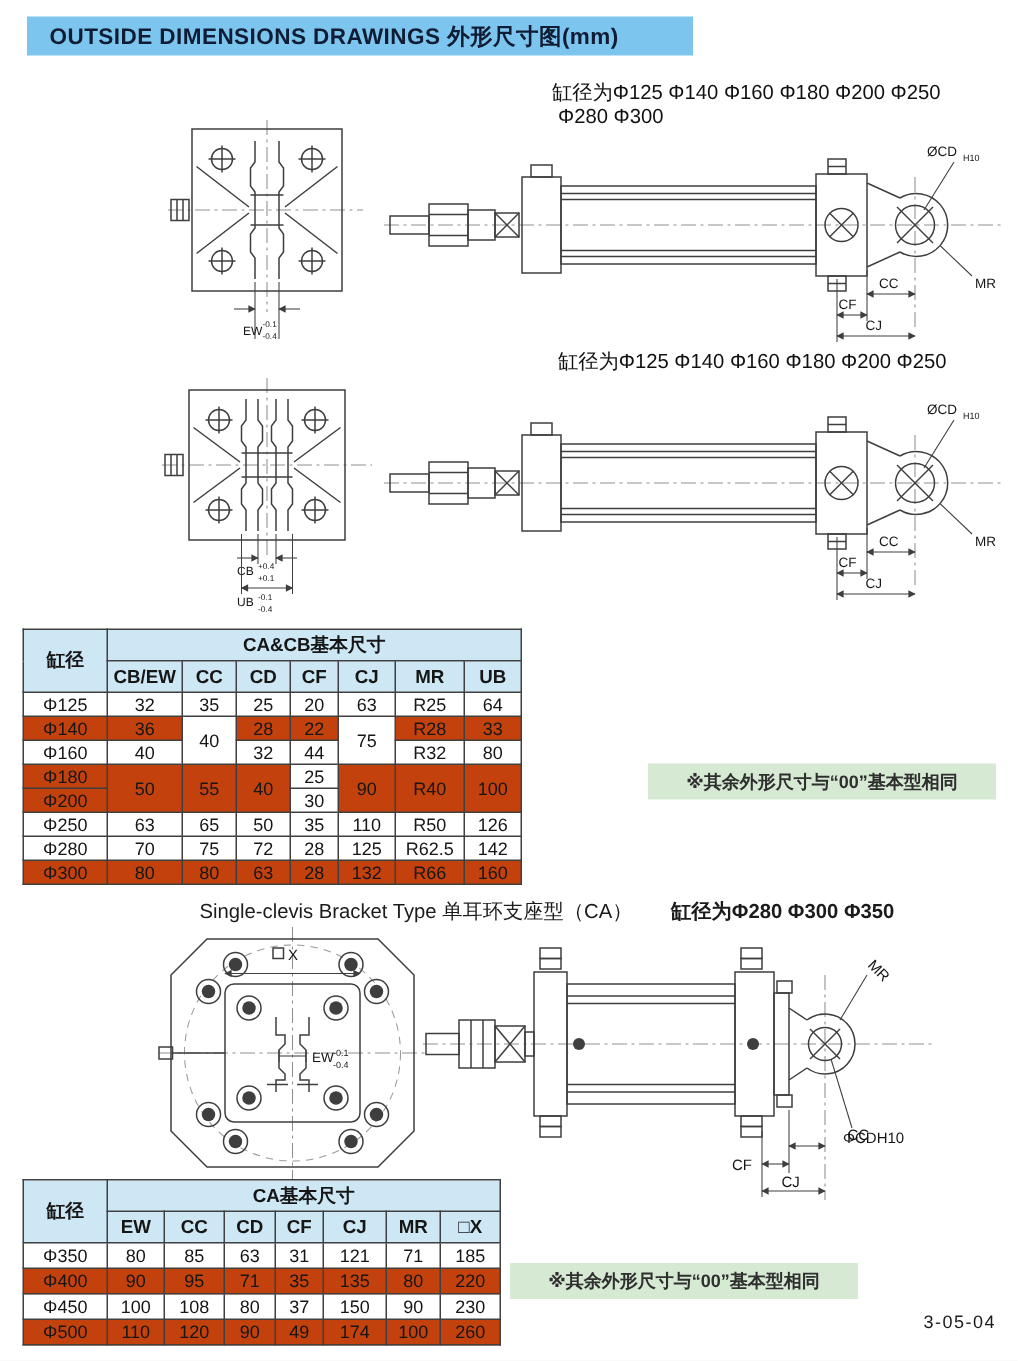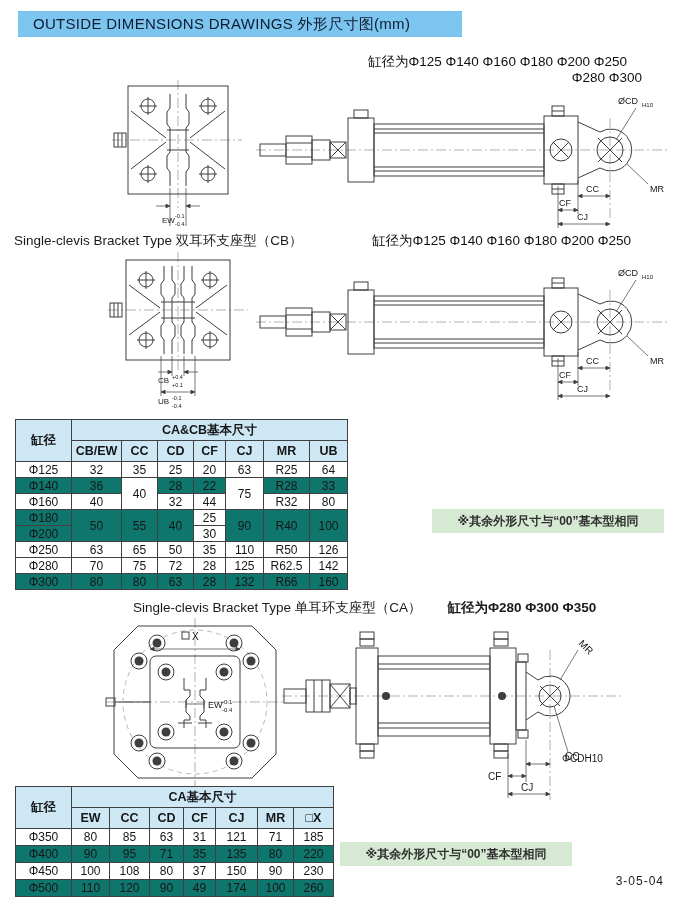--- a/index.html
+++ b/index.html
@@ -1,31 +1,31 @@
 <!DOCTYPE html>
 <html><head>
 <meta charset="utf-8">
 <style>
   body{margin:0;background:#e9e9e9}
   #page{position:relative;width:680px;height:907px;margin:0 auto;background:#ffffff;
         font-family:"Liberation Sans","DejaVu Sans",sans-serif;overflow:hidden}
   .hbar{position:absolute;left:18px;top:11px;width:444px;height:26px;background:#7cc5ee;
         display:flex;align-items:center;padding-left:15px;box-sizing:border-box}
-  .hbar span{font-size:15px;font-weight:normal;color:#101c33;letter-spacing:.3px}
+  .hbar span{font-size:15px;font-weight:bold;color:#101c33;letter-spacing:.3px}
   .sec-title{position:absolute;font-size:13.5px;color:#1b1b1b;white-space:nowrap}
   .bores{position:absolute;font-size:13.5px;font-weight:normal;color:#111;white-space:nowrap}
   .note{position:absolute;width:232px;height:24px;background:#d6e9d3;color:#2f2f2f;
         font-size:12px;font-weight:bold;display:flex;align-items:center;justify-content:center}
   .pagenum{position:absolute;right:16px;top:874px;font-size:12px;color:#1b1b1b;letter-spacing:1px}
   .tbl{position:absolute;border-collapse:collapse;table-layout:fixed}
   .tbl th,.tbl td{border:1px solid #404040;text-align:center;vertical-align:middle;padding:0;color:#161616}
   .tbl thead th{background:#cde7f5;font-size:12.5px;height:20px;font-weight:bold}
   .tbl tbody td{font-size:12px;height:15px;background:#fff}
   #t2 tbody td{height:16px}
-  .tbl td.g{background:#0f766e}
+  .tbl td.g{background:#c2410c}
   svg.drw{position:absolute}
   .ln{stroke:#3e3e3e;stroke-width:1;fill:none}
   .cl{stroke:#8f8f8f;stroke-width:.7;fill:none;stroke-dasharray:10 3 2 3}
   .cl2{stroke:#9a9a9a;stroke-width:.7;fill:none;stroke-dasharray:5 4}
   .dim{stroke:#3e3e3e;stroke-width:.7;fill:none}
   svg text{fill:#161616;font-family:inherit}
   .bolt{fill:#3e3e3e;stroke:none}
 </style>
 </head>
 <body>
@@ -38,21 +38,21 @@
   </defs>
 </svg>
 
 <div id="page">
 
   <div class="hbar">
     <span>OUTSIDE DIMENSIONS DRAWINGS 外形尺寸图(mm)</span>
   </div>
 
   <div class="bores" style="left:368px;top:53px;width:290px"><span>缸径为</span><span>Φ125 Φ140 Φ160 Φ180 Φ200 Φ250</span></div>
-  <div class="bores" style="left:352px;top:70px;width:290px;text-align:right">Φ280 Φ300</div>
+  <div class="bores" style="left:372px;top:70px;width:290px;">Φ280 Φ300</div>
 
   <svg class="drw" style="left:112px;top:80px" width="130" height="148" viewBox="0 0 130 148">
     <line class="cl" x1="0" y1="60" x2="130" y2="60"></line>
     <line class="cl" x1="66" y1="0" x2="66" y2="128"></line>
     <rect class="ln" x="16" y="6" width="100" height="108"></rect>
     <g class="ln">
       <circle cx="36" cy="26" r="7"></circle>
         <line x1="27" y1="26" x2="45" y2="26"></line>
         <line x1="36" y1="17" x2="36" y2="35"></line>
       <circle cx="96" cy="26" r="7"></circle>
@@ -129,24 +129,20 @@
     <line class="dim" x1="302" y1="108" x2="302" y2="150"></line>
     <line class="dim" x1="322" y1="102" x2="322" y2="136"></line>
     <line class="dim" x1="322" y1="118" x2="354" y2="118" marker-start="url(#ar)" marker-end="url(#ar)"></line>
     <text x="330" y="114" font-size="9">CC</text>
     <line class="dim" x1="302" y1="132" x2="322" y2="132" marker-start="url(#ar)" marker-end="url(#ar)"></line>
     <text x="303" y="128" font-size="9">CF</text>
     <line class="dim" x1="302" y1="146" x2="354" y2="146" marker-start="url(#ar)" marker-end="url(#ar)"></line>
     <text x="321" y="142" font-size="9">CJ</text>
   </svg>
 
-  <div class="sec-title" style="left:14px;top:232px">
-    <span>Single-clevis Bracket Type</span>
-    <span>双耳环支座型（CB）</span>
-  </div>
   <div class="bores" style="left:372px;top:232px"><span>缸径为</span><span>Φ125 Φ140 Φ160 Φ180 Φ200 Φ250</span></div>
 
   <svg class="drw" style="left:108px;top:252px" width="140" height="160" viewBox="0 0 140 160">
     <line class="cl" x1="0" y1="58" x2="140" y2="58"></line>
     <line class="cl" x1="70" y1="0" x2="70" y2="118"></line>
     <rect class="ln" x="18" y="8" width="104" height="100"></rect>
     <g class="ln">
       <circle cx="38" cy="28" r="7"></circle>
         <line x1="29" y1="28" x2="47" y2="28"></line>
         <line x1="38" y1="19" x2="38" y2="37"></line>

